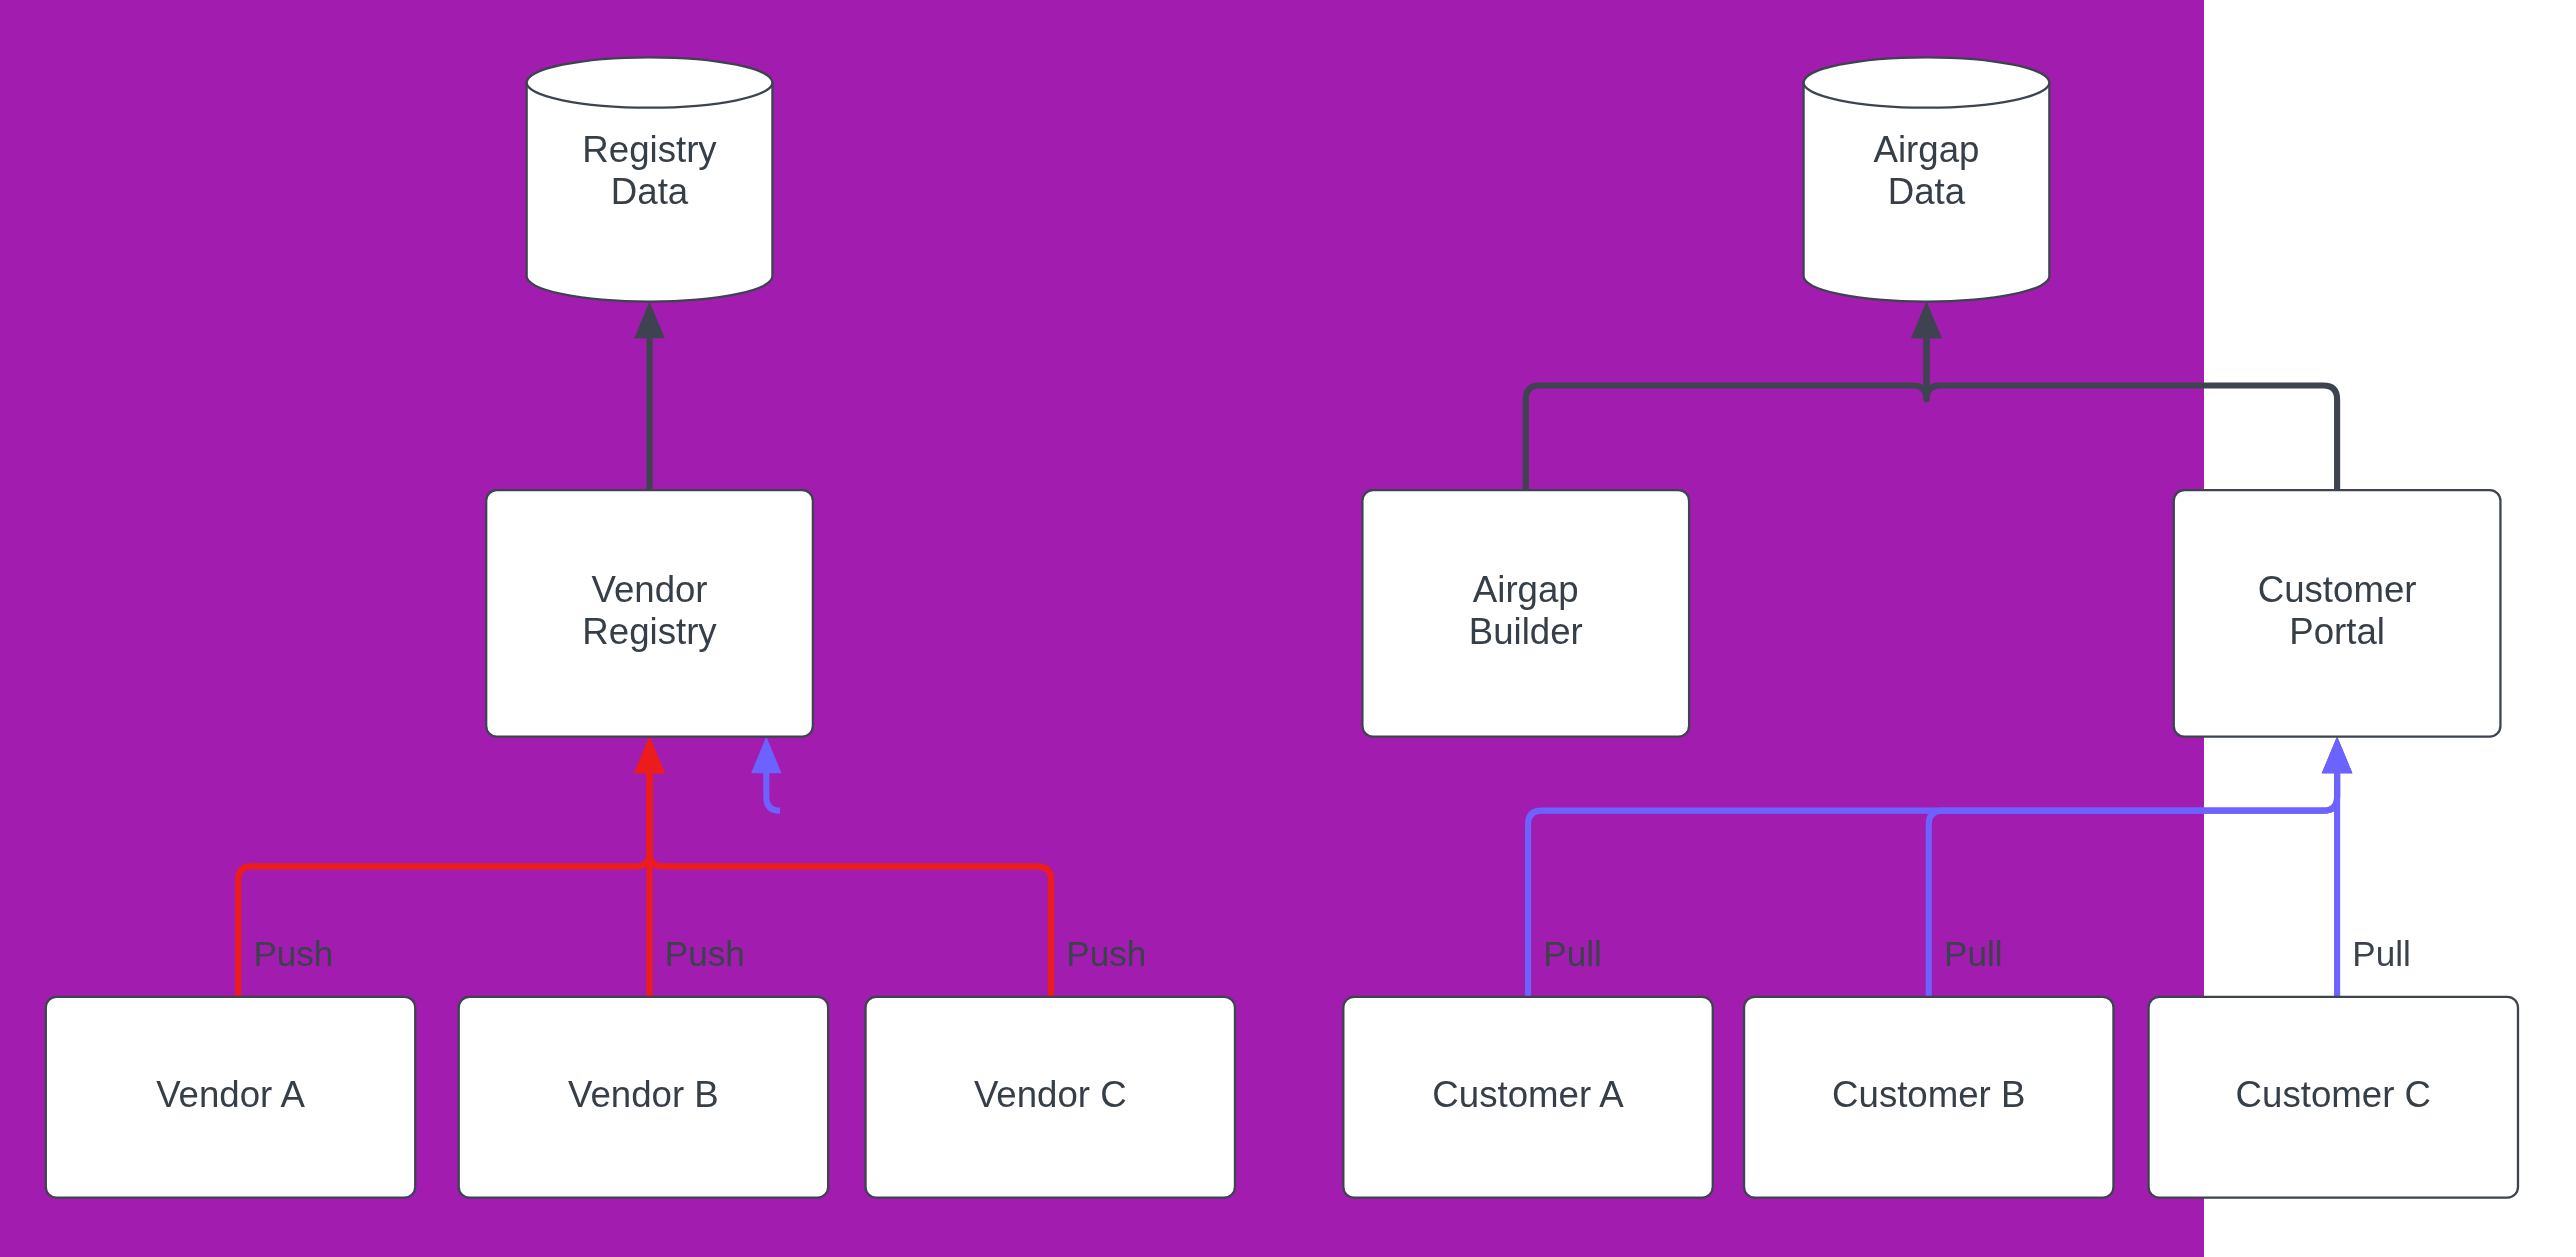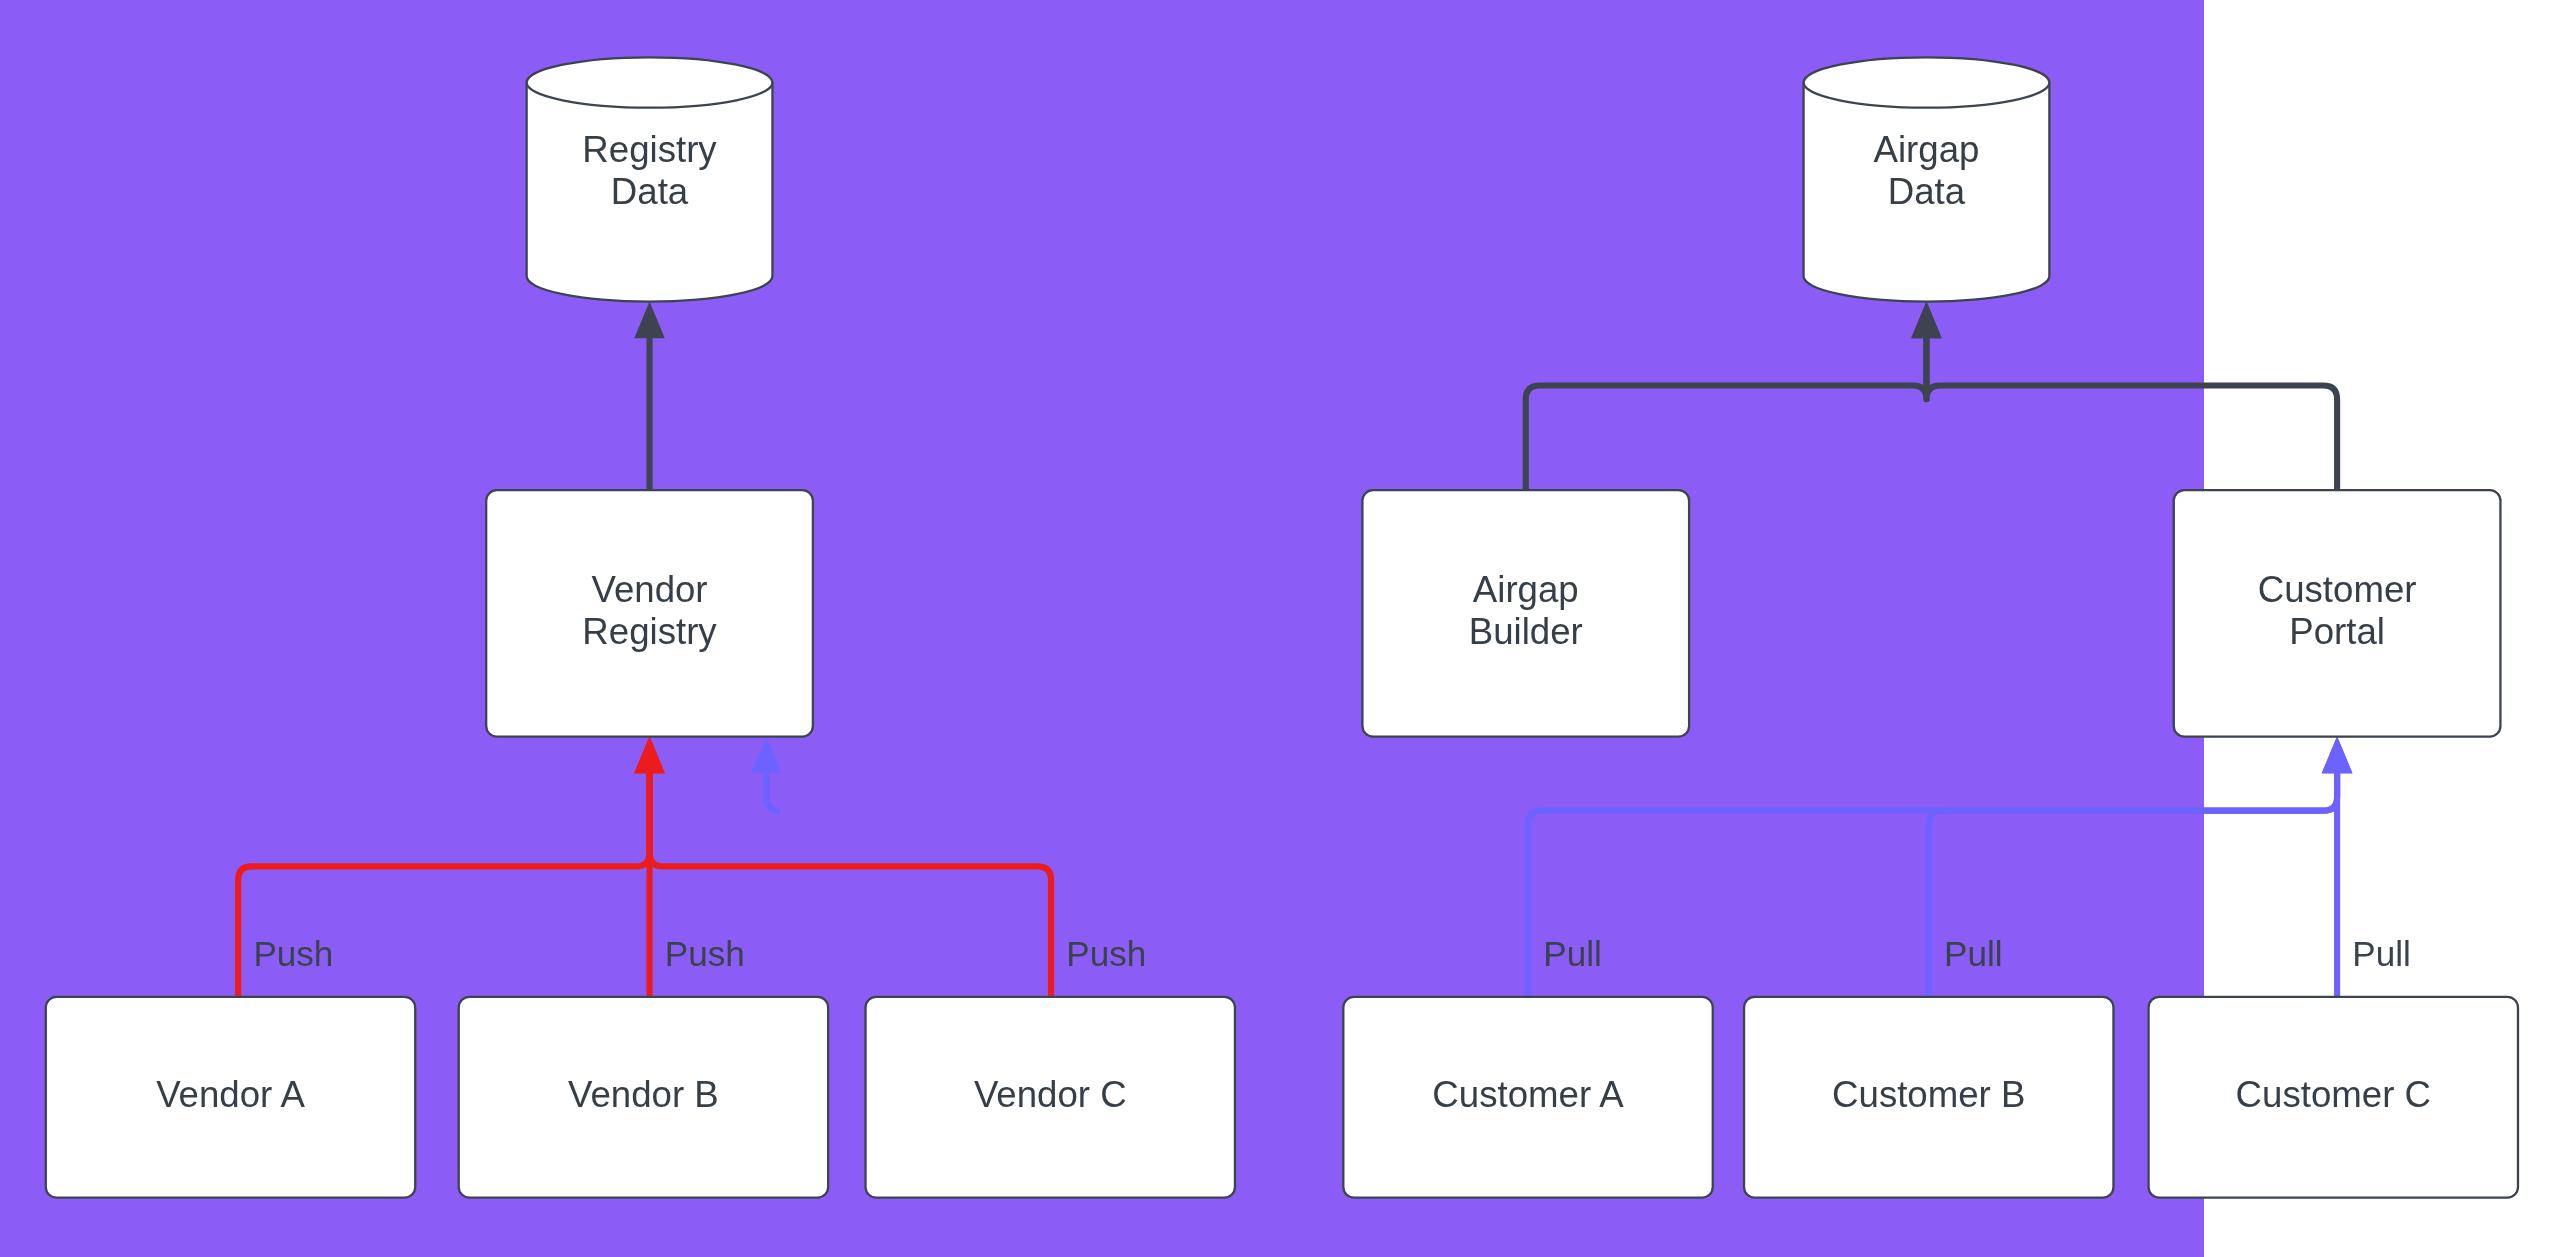--- a/index.html
+++ b/index.html
@@ -11,21 +11,21 @@
   body {
     width: 2576px;
     height: 1258px;
     overflow: hidden;
     font-family: "Liberation Sans", sans-serif;
   }
   #diagram-root {
     position: relative;
     width: 2204px;
     height: 1258px;
-    background: #8b5cf6;
+    background: #a21caf;
   }
   svg#flow-svg {
     position: absolute;
     top: 0;
     left: 0;
     width: 2576px;
     height: 1258px;
     display: block;
   }
   .node-shape {

